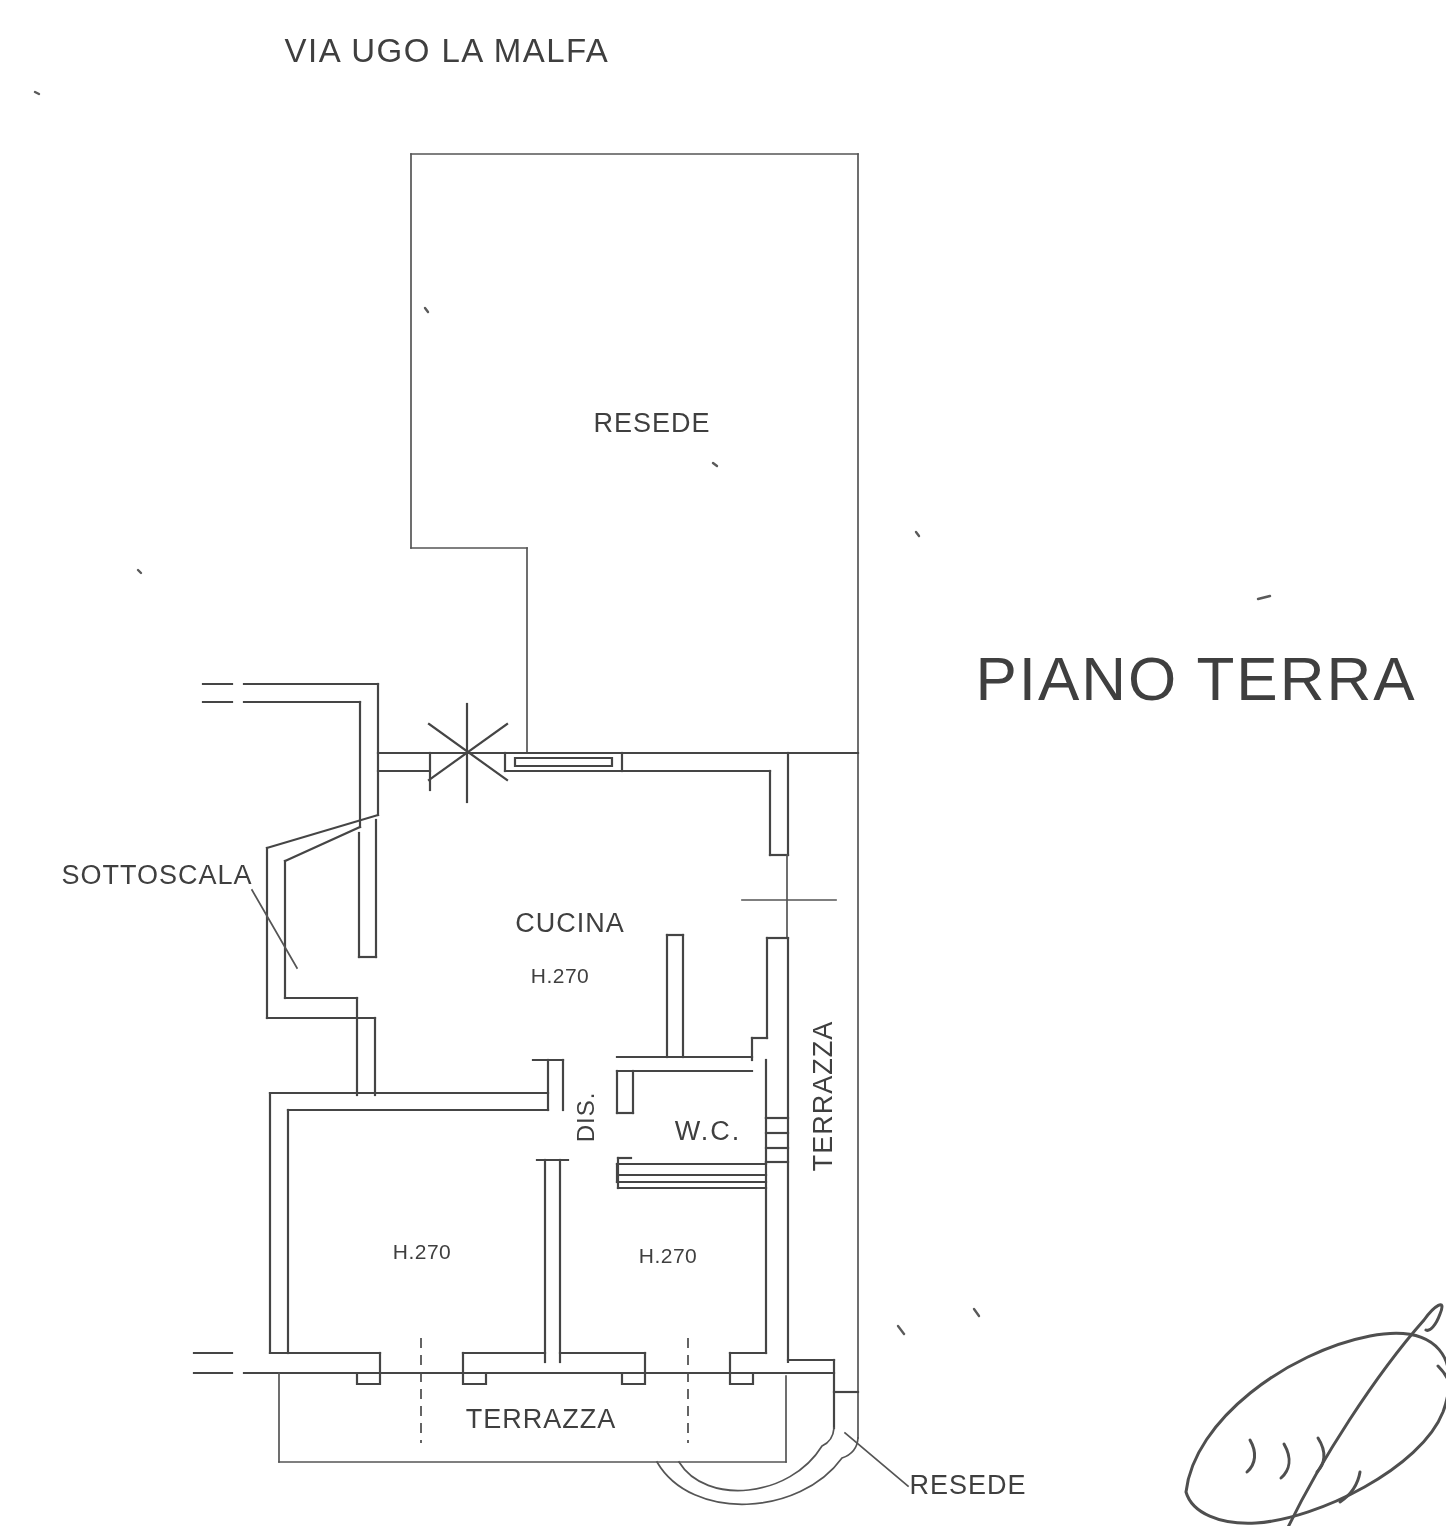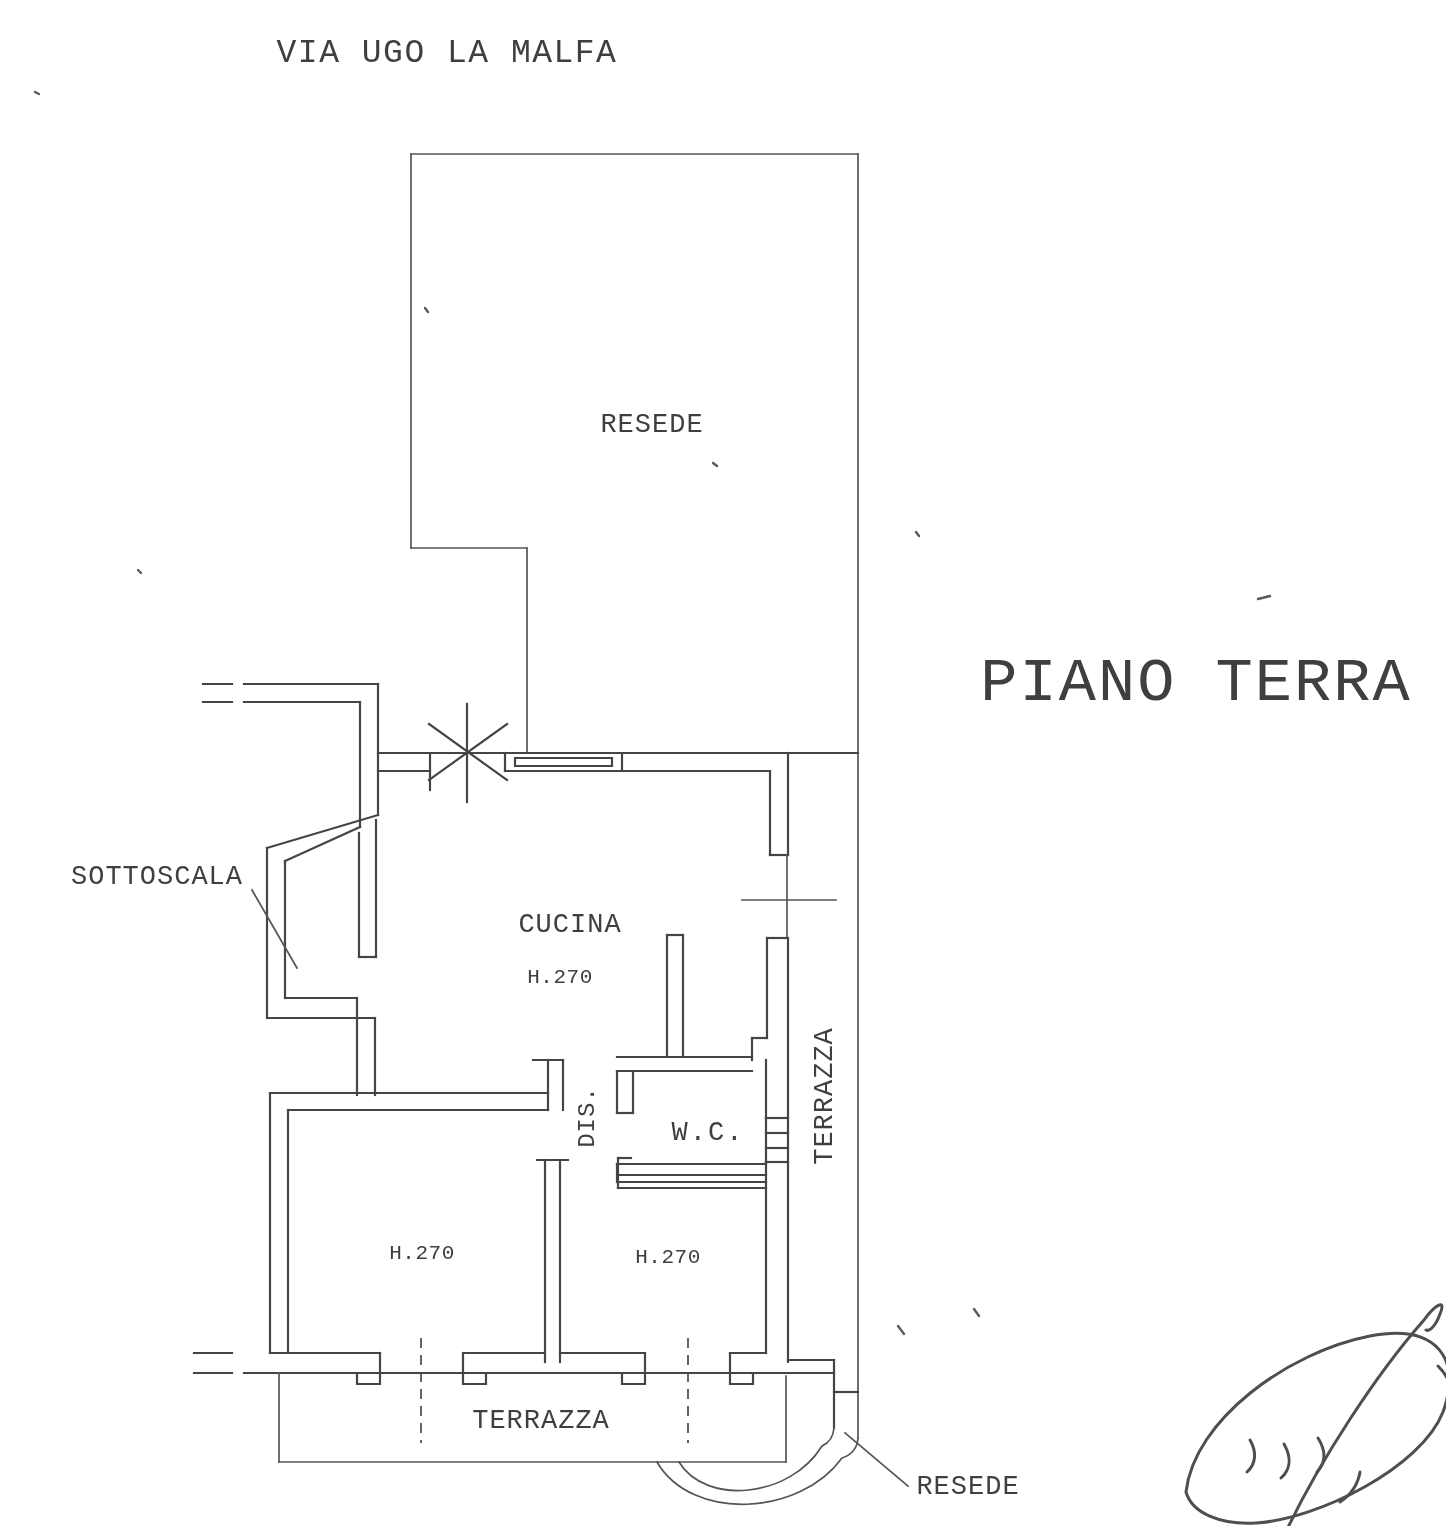--- a/index.html
+++ b/index.html
@@ -2,21 +2,21 @@
 <html><head>
 <meta charset="utf-8">
 <style>
   html,body{margin:0;padding:0;background:#e8e8e8;}
   .page{
     position:relative;
     width:1446px;height:1526px;
     margin:0 auto;
     background:#ffffff;
     overflow:hidden;
-    font-family:Liberation Mono, monospace;
+    font-family:Liberation Sans, sans-serif;
   }
   svg{position:absolute;left:0;top:0;}
   .ink  {stroke:#454545;fill:none;stroke-width:2.2;stroke-linecap:square;}
   .thin {stroke:#555555;fill:none;stroke-width:1.7;stroke-linecap:square;}
   .dash {stroke:#4a4a4a;fill:none;stroke-width:1.7;stroke-dasharray:10 7;}
   .sig  {stroke:#4f4f4f;fill:none;stroke-width:3;stroke-linecap:round;}
   .speck{stroke:#5a5a5a;fill:none;stroke-width:2.4;stroke-linecap:round;}
   text{fill:#3f3f3f;}
   .lbl    {font-size:27px;letter-spacing:1px;}
   .lbl-sm {font-size:21px;letter-spacing:.5px;}

